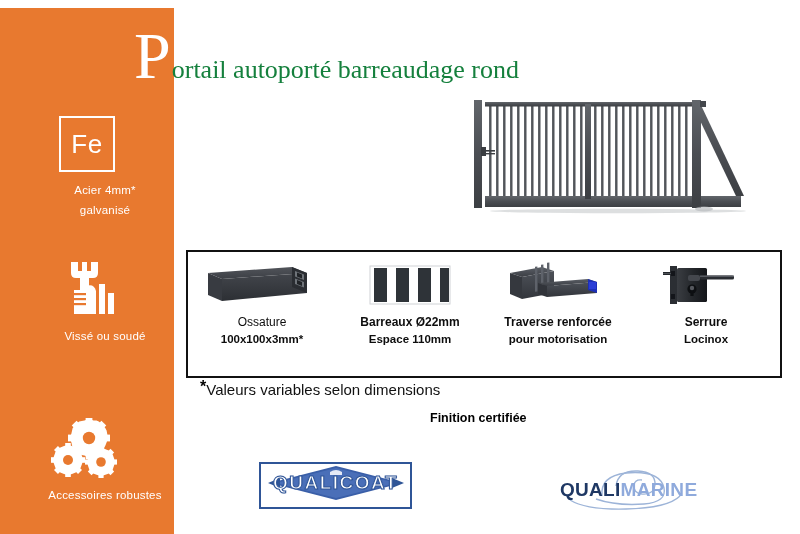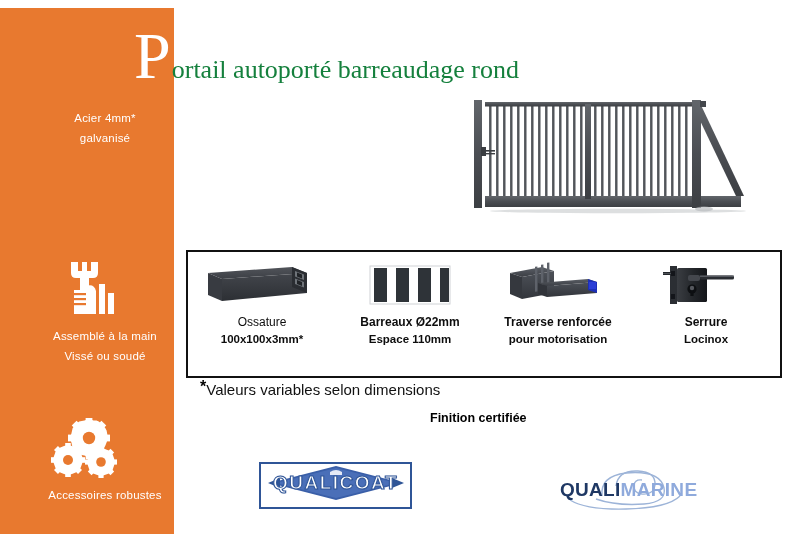--- a/index.html
+++ b/index.html
@@ -217,20 +217,23 @@
   #qm-text .b { color: #8faadc; margin-top: 48px; }
 </style>
 </head>
 <body>
 
 <div id="page">
 
   <div id="sidebar">
 
     <div class="side-feature" style="top:100px;">
+      <div class="icon-wrap">
+        <div class="fe-box">Fe</div>
+      </div>
       <div class="cap">Acier 4mm*</div>
       <div class="cap">galvanisé</div>
     </div>
 
     <div class="side-feature" style="top:246px;">
       <div class="icon-wrap">
         <svg width="62" height="60" viewBox="0 0 62 60">
 
           <path d="M15 2 L15 13 Q15 18 20 18 L24 18 L24 30 L33 30 L33 18 L37 18 Q42 18 42 13 L42 2 L35 2 L35 11 L31 11 L31 2 L26 2 L26 11 L22 11 L22 2 Z" fill="#ffffff"></path>
 
@@ -240,21 +243,20 @@
           <rect x="18" y="33" width="12" height="2.2" fill="#e8792f"></rect>
           <rect x="18" y="38" width="12" height="2.2" fill="#e8792f"></rect>
           <rect x="18" y="43" width="12" height="2.2" fill="#e8792f"></rect>
 
           <path d="M30 26 Q38 23 40 31 L40 54 L30 54 Z" fill="#ffffff"></path>
 
           <rect x="43" y="24" width="6" height="30" fill="#ffffff"></rect>
           <rect x="52" y="33" width="6" height="21" fill="#ffffff"></rect>
         </svg>
       </div>
-      <div class="cap">Assemblé à la main</div>
       <div class="cap">Vissé ou soudé</div>
     </div>
 
     <div class="side-feature" style="top:405px;">
       <div class="icon-wrap">
         <svg width="80" height="62" viewBox="0 0 80 62">
           <g fill="#ffffff">
 
             <g transform="translate(42,20)">
               <path d="M0,-19 L4.6,-17.6 L7.5,-17.6 L9.8,-16.4 L13.4,-13.4 L16.4,-9.8 L17.6,-7.5 L19,0 L17.6,4.6 L16.4,7.5 L13.4,13.4 L9.8,16.4 L4.6,17.6 L0,19 L-4.6,17.6 L-9.8,16.4 L-13.4,13.4 L-16.4,9.8 L-17.6,4.6 L-19,0 L-17.6,-4.6 L-16.4,-9.8 L-13.4,-13.4 L-9.8,-16.4 L-4.6,-17.6 Z"></path>

